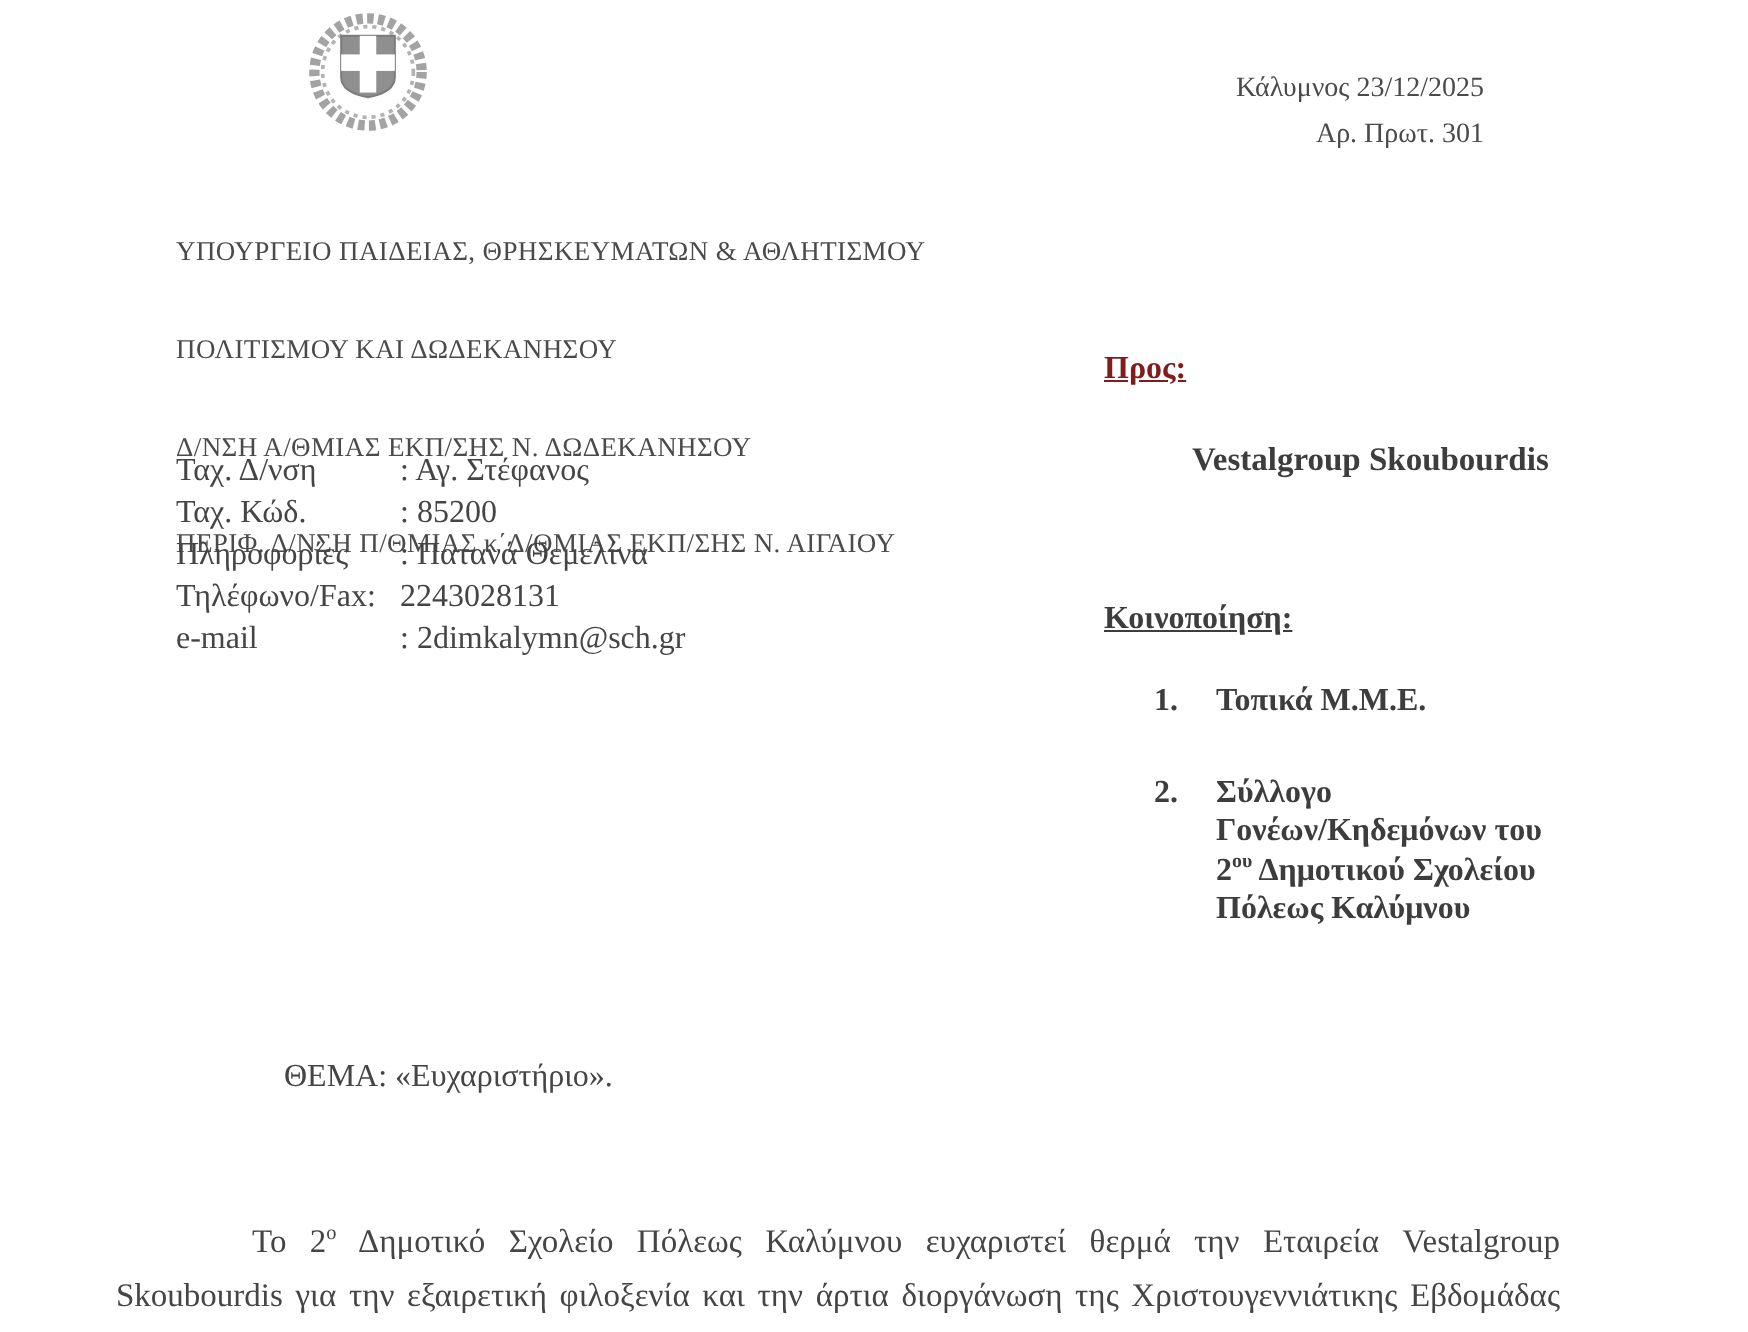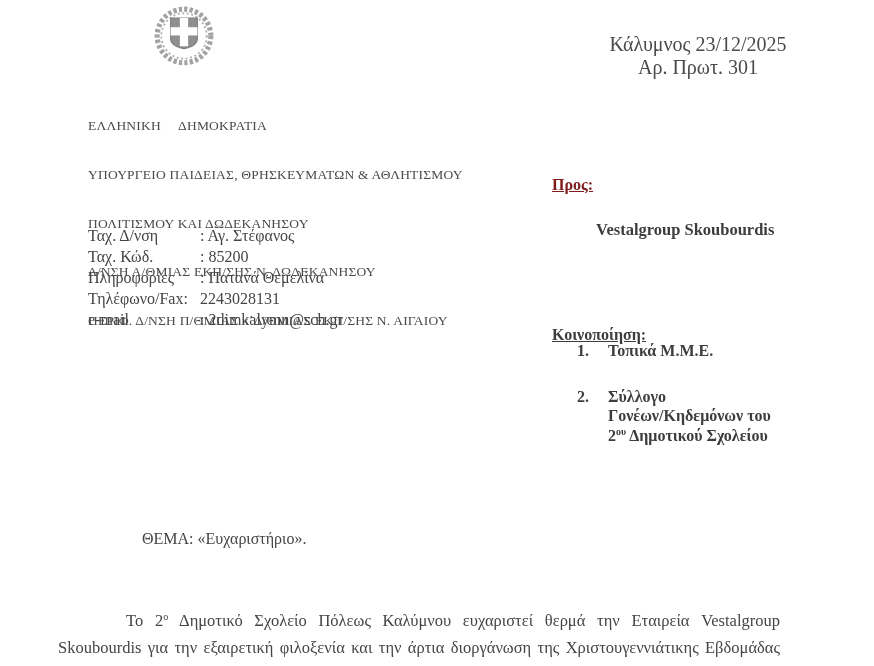--- a/index.html
+++ b/index.html
@@ -17,41 +17,41 @@
   .letterhead {
     position:absolute; left:88px; top:86px;
     font-size:13.5px; line-height:16.2px;
     letter-spacing:0.2px; white-space:pre;
     color:#4a4a4a;
   }
   .letterhead .school-line { font-weight:bold; color:#3d3d3d; }
   sup.sc { font-size:0.62em; vertical-align:super; line-height:0; font-weight:inherit; }
   
   .date-block {
-    position:absolute; left:603px; top:33px; width:190px;
-    text-align:center; font-size:20px; line-height:23px; color:#4a4a4a;
+    position:absolute; left:552px; top:33px; width:190px;
+    text-align:right; font-size:14px; line-height:23px; color:#4a4a4a;
   }
   
   .contact {
     position:absolute; left:88px; top:225px;
     font-size:16px; line-height:21px; color:#454545;
   }
   .contact .label { display:inline-block; width:112px; }
   
   .recipient-heading {
     position:absolute; left:552px; top:176px;
     font-size:16px; font-weight:bold; text-decoration:underline; color:#7f1d1d;
   }
   .recipient-name {
     position:absolute; left:552px; top:220px;
     font-size:16.5px; font-weight:bold; color:#3d3d3d;margin-left:44px;
   }
   .cc-heading {
     position:absolute; left:552px; top:301px;
-    font-size:16px; font-weight:bold; text-decoration:underline; color:#3d3d3d;margin-top:25px;
+    font-size:16px; font-weight:bold; text-decoration:underline; color:#3d3d3d;
   }
   .cc-list {
     position:absolute; left:577px; top:341px; width:235px;
     font-size:16px; font-weight:bold; line-height:19.5px; color:#3d3d3d;
   }
   .cc-item { display:flex; }
   .cc-item + .cc-item { margin-top:26px; }
   .cc-num { width:31px; flex:none; }
   
   .subject { position:absolute; left:142px; top:530px; font-size:16px; color:#454545; }
@@ -70,21 +70,20 @@
     <svg viewBox="0 0 64 62" width="66" height="64" aria-hidden="true">
       <circle cx="32" cy="30" r="26" fill="none" stroke="#a3a3a3" stroke-width="5" stroke-dasharray="3.2 2.1"></circle>
       <circle cx="32" cy="30" r="22" fill="none" stroke="#b3b3b3" stroke-width="1.8" stroke-dasharray="2 2.4"></circle>
       <path d="M19,12.5 h26 v20 q0,7.5 -13,9.8 q-13,-2.3 -13,-9.8 Z" fill="#8f8f8f" stroke="#7d7d7d" stroke-width="1"></path>
       <rect x="28" y="12.5" width="8" height="27.5" fill="#ffffff"></rect>
       <rect x="19" y="21.5" width="26" height="8" fill="#ffffff"></rect>
     </svg>
   </div>
 
   <div class="letterhead">
-    <div>ΕΛΛΗΝΙΚΗ     ΔΗΜΟΚΡΑΤΙΑ</div>
     <div>ΥΠΟΥΡΓΕΙΟ ΠΑΙΔΕΙΑΣ, ΘΡΗΣΚΕΥΜΑΤΩΝ &amp; ΑΘΛΗΤΙΣΜΟΥ</div>
     <div>ΠΟΛΙΤΙΣΜΟΥ ΚΑΙ ΔΩΔΕΚΑΝΗΣΟΥ</div>
     <div>Δ/ΝΣΗ Α/ΘΜΙΑΣ ΕΚΠ/ΣΗΣ Ν. ΔΩΔΕΚΑΝΗΣΟΥ</div>
     <div>ΠΕΡΙΦ. Δ/ΝΣΗ Π/ΘΜΙΑΣ κ΄Δ/ΘΜΙΑΣ ΕΚΠ/ΣΗΣ Ν. ΑΙΓΑΙΟΥ</div>
   </div>
 
   <div class="date-block">
     <div>Κάλυμνος 23/12/2025</div>
     <div>Αρ. Πρωτ. 301</div>
   </div>
@@ -105,20 +104,21 @@
     <div class="cc-item">
       <span class="cc-num">1.</span>
       <span>Τοπικά Μ.Μ.Ε.</span>
     </div>
     <div class="cc-item">
       <span class="cc-num">2.</span>
       <span>
         <span style="display:block">Σύλλογο</span>
         <span style="display:block">Γονέων/Κηδεμόνων του</span>
         <span style="display:block"><span>2</span><sup class="sc">ου</sup><span> Δημοτικού Σχολείου</span></span>
+        <span style="display:block">Πόλεως Καλύμνου</span>
       </span>
     </div>
   </div>
 
   <div class="subject">ΘΕΜΑ: «Ευχαριστήριο».</div>
 
   <p class="body-par"><span>Το 2</span><sup class="sc">ο</sup><span> Δημοτικό Σχολείο Πόλεως Καλύμνου ευχαριστεί θερμά την Εταιρεία Vestalgroup Skoubourdis για την εξαιρετική φιλοξενία και την άρτια διοργάνωση της Χριστουγεννιάτικης Εβδομάδας Δημιουργίας, στην οποία συμμετείχαν οι μαθητές μας.</span></p>
 
 </div>
 

